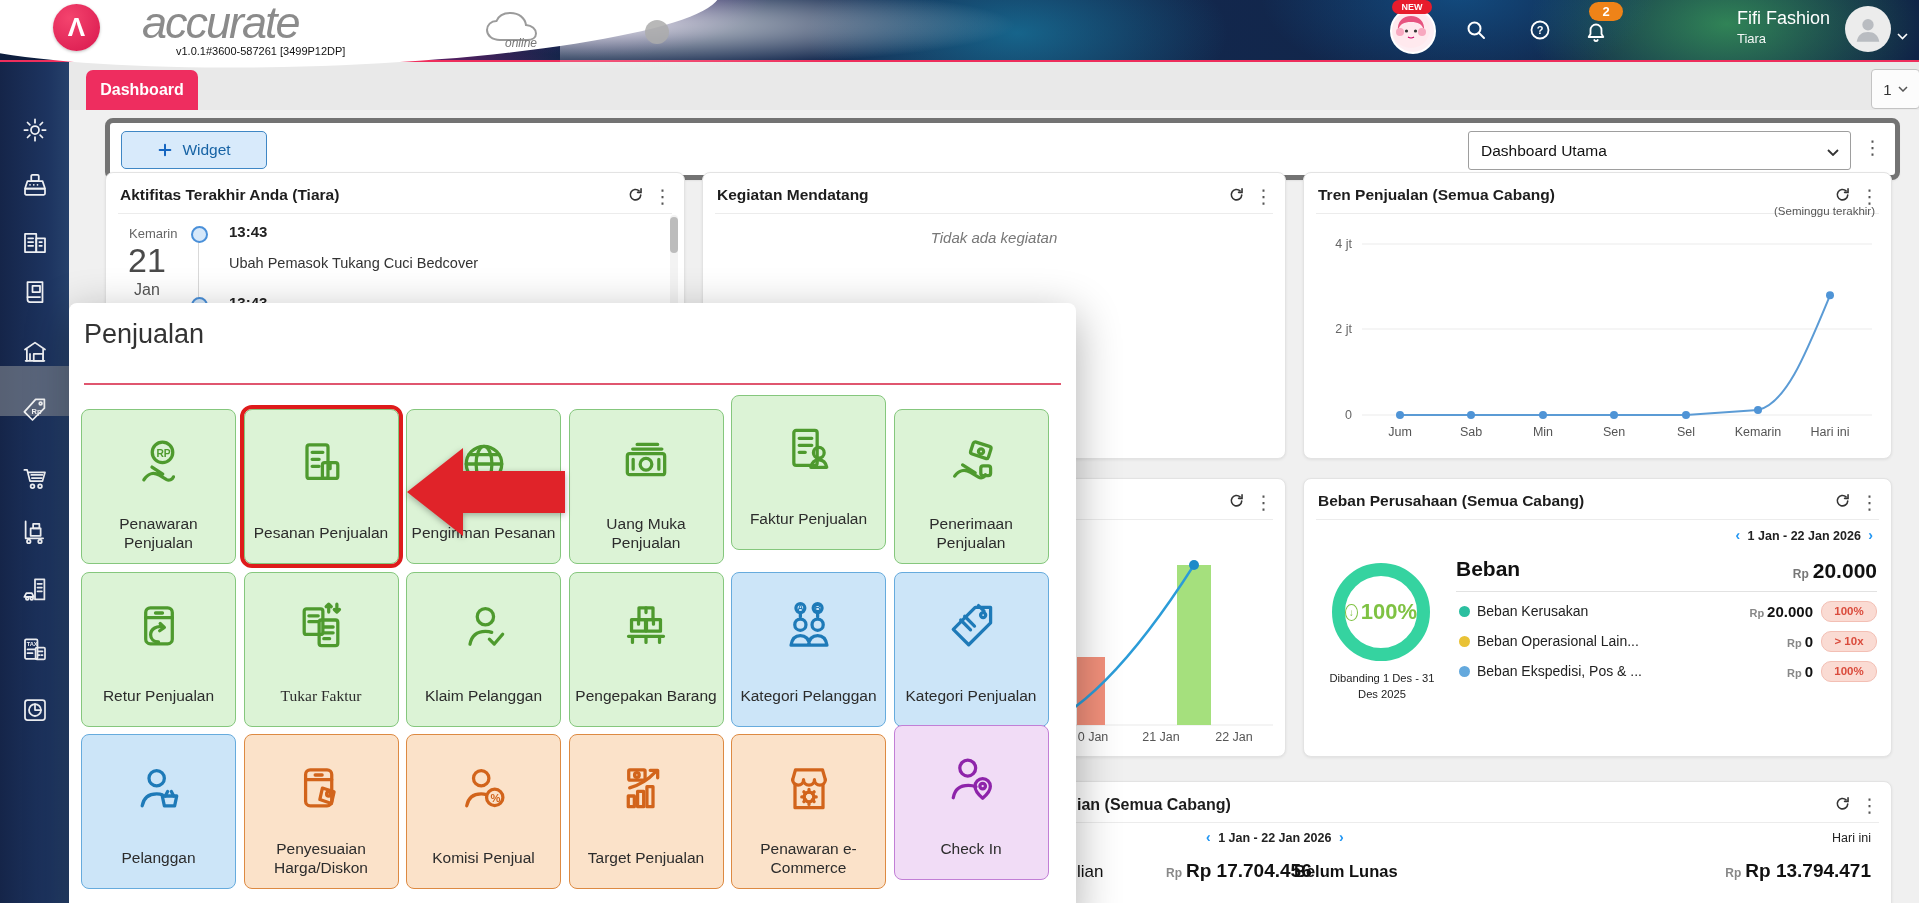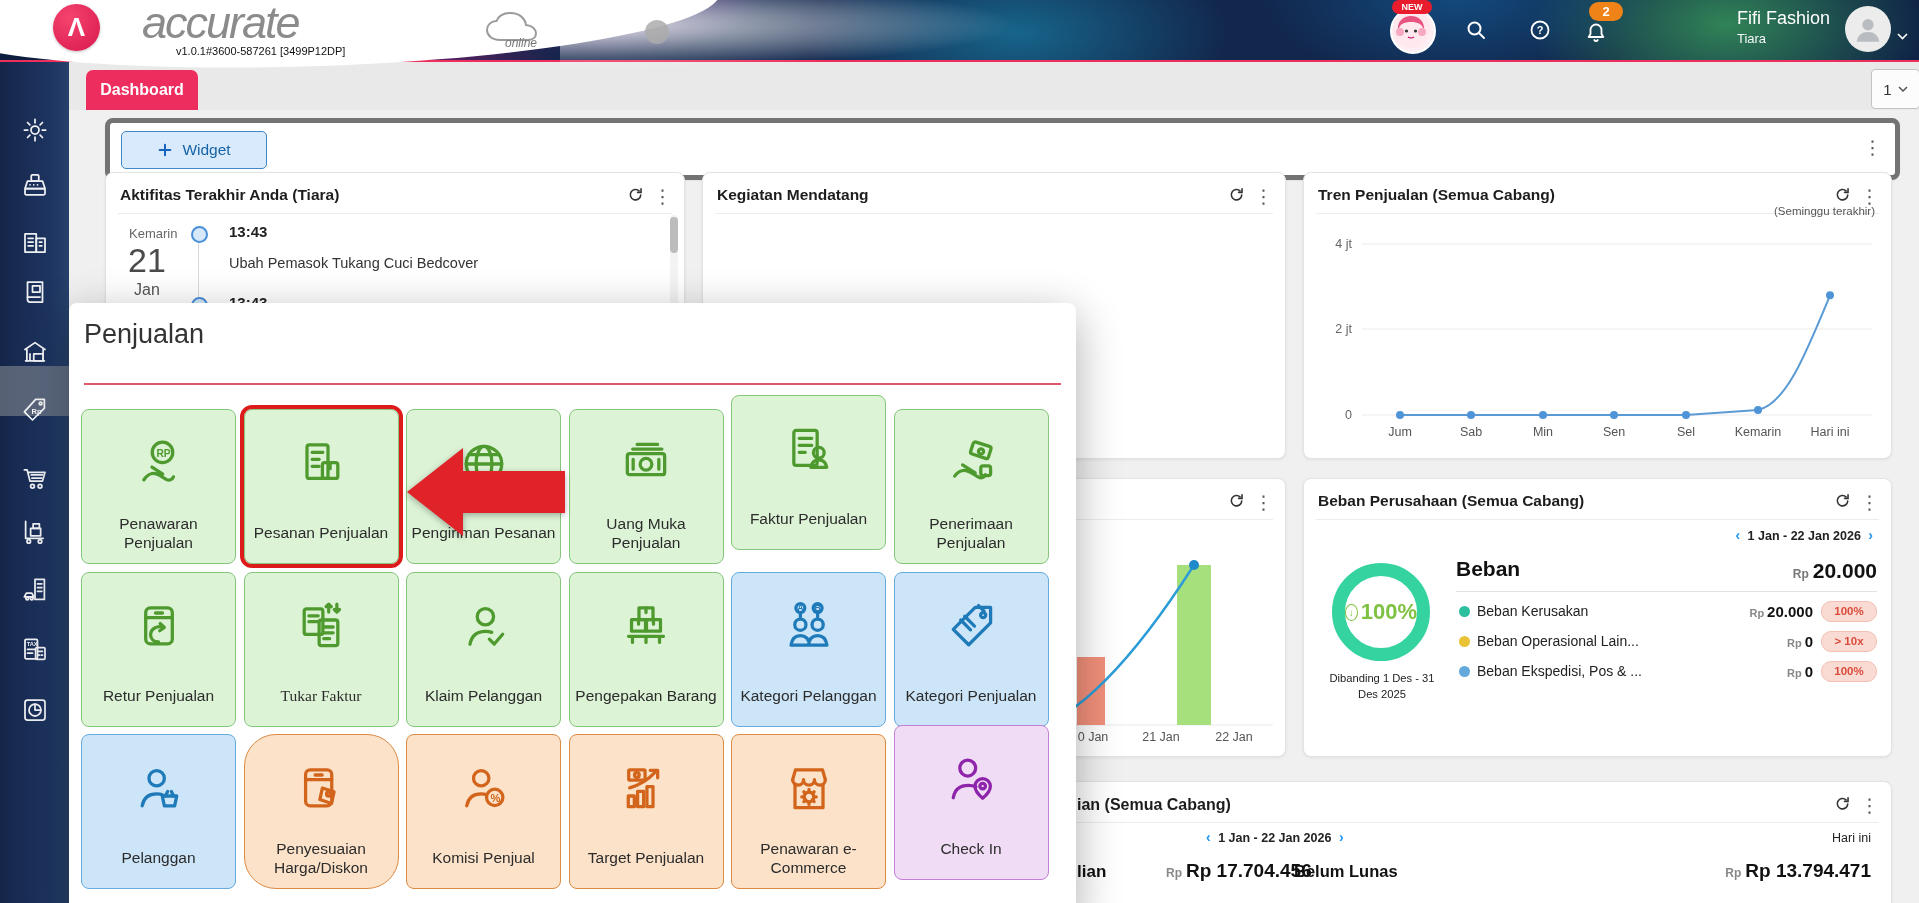--- a/index.html
+++ b/index.html
@@ -113,21 +113,21 @@
   .b-dot{position:absolute;left:3px;top:5px;width:11px;height:11px;border-radius:50%}
   .b-label{position:absolute;left:21px;top:2px;font-size:14px;color:#222;white-space:nowrap}
   .b-val{position:absolute;right:64px;top:2px;font-size:15px;font-weight:bold;color:#111;white-space:nowrap}
   .b-val .cur{font-size:11px;color:#888;margin-right:3px}
   .b-badge{position:absolute;right:0;top:0;width:54px;height:19px;background:#fadbd3;color:#da4b3c;
     border:1px solid #f3bfb4;border-radius:10px;font-size:11.5px;font-weight:bold;text-align:center;
     line-height:19px}
   
   .sum-title{position:absolute;left:56px;top:14px;font-size:16px;font-weight:bold;color:#1d1d1d;white-space:nowrap}
   .sum-right{position:absolute;right:20px;top:49px;font-size:12.5px;color:#222}
-  .sum-partial{position:absolute;left:56px;top:80px;font-size:17px;font-weight:bold;color:#111}
+  .sum-partial{position:absolute;left:56px;top:80px;font-size:17px;font-weight:normal;color:#111}
   .sum-amt{position:absolute;top:78px;font-size:19px;font-weight:bold;color:#111;white-space:nowrap}
   .sum-amt .cur{font-size:12px;color:#888;font-weight:bold;margin-right:4px}
   .sum-status{position:absolute;left:273px;top:80px;font-size:16.5px;font-weight:bold;color:#111}
   
   #modal{position:absolute;left:69px;top:303px;width:1007px;height:620px;background:#fff;
     border-radius:8px;box-shadow:0 12px 45px rgba(0,0,0,.32);z-index:40}
   .modal-title{position:absolute;left:15px;top:16px;font-size:27px;color:#333}
   .modal-hr{position:absolute;left:15px;right:15px;top:80px;border-top:2px solid #e0566f}
   .tile{position:absolute;width:153px;height:153px;border-radius:8px;border:1.5px solid;cursor:pointer}
   .tile.green{background:#dcf3d6;border-color:#85c77d;color:#4e9a2e}
@@ -311,20 +311,28 @@
     </div>
   </aside>
 
 <div id="toolbar">
   <div class="widget-btn">
     <svg viewBox="0 0 24 24" fill="none" stroke="currentColor" stroke-width="3" stroke-linecap="round">
         <path d="M12 4v16M4 12h16"></path>
       </svg>
     <span>Widget</span>
   </div>
+  <div class="dash-select">
+    <span class="txt">Dashboard Utama</span>
+    <span class="chev">
+      <svg width="12" height="7" viewBox="0 0 12 7" fill="none" stroke="#333" stroke-width="1.8">
+          <path d="M1 1l5 5 5-5"></path>
+        </svg>
+    </span>
+  </div>
   <div class="kebab">⋮</div>
 </div>
 
 <section class="card" id="card-aktivitas" style="left:105px;top:172px;width:578px;height:300px">
   <div class="card-title">Aktifitas Terakhir Anda (Tiara)</div>
   <div class="card-refresh"><svg viewBox="0 0 24 24" fill="none" stroke="currentColor" stroke-width="2" stroke-linecap="round">
         <path d="M18.6 11.5a6.6 6.6 0 1 1-2.1-5.4"></path>
         <path d="M19 3.6V8h-4.4"></path>
       </svg></div>
   <div class="card-kebab kebab">⋮</div>
@@ -350,20 +358,21 @@
 </section>
 
 <section class="card" id="card-kegiatan" style="left:702px;top:172px;width:582px;height:285px">
   <div class="card-title">Kegiatan Mendatang</div>
   <div class="card-refresh"><svg viewBox="0 0 24 24" fill="none" stroke="currentColor" stroke-width="2" stroke-linecap="round">
         <path d="M18.6 11.5a6.6 6.6 0 1 1-2.1-5.4"></path>
         <path d="M19 3.6V8h-4.4"></path>
       </svg></div>
   <div class="card-kebab kebab">⋮</div>
   <div class="card-hr"></div>
+  <div class="empty-italic">Tidak ada kegiatan</div>
 </section>
 
 <section class="card" id="card-tren" style="left:1303px;top:172px;width:587px;height:285px">
   <div class="card-title">Tren Penjualan (Semua Cabang)</div>
   <div class="card-refresh"><svg viewBox="0 0 24 24" fill="none" stroke="currentColor" stroke-width="2" stroke-linecap="round">
         <path d="M18.6 11.5a6.6 6.6 0 1 1-2.1-5.4"></path>
         <path d="M19 3.6V8h-4.4"></path>
       </svg></div>
   <div class="card-kebab kebab">⋮</div>
   <div class="card-hr"></div>
@@ -627,21 +636,21 @@
         <div class="tile-icon">
           <svg viewBox="0 0 24 24" fill="none" stroke="currentColor" stroke-width="1.4" stroke-linecap="round" stroke-linejoin="round">
             <circle cx="11" cy="7.4" r="3.3"></circle>
             <path d="M4.8 19.2c.6-3.3 2.7-5.1 6.2-5.1.9 0 1.7.1 2.4.4"></path>
             <path d="M13.4 15h6.2l-.9 4.2h-4.4z"></path>
             <path d="M14.7 15l1-1.9M18.3 15l-1-1.9"></path>
           </svg>
         </div>
     <div class="tile-label">Pelanggan</div>
       </div>
-      <div class="tile orange" style="left: 174.5px; top: 431px; border-radius: 32px;">
+      <div class="tile orange" style="left: 174.5px; top: 431px;">
         <div class="tile-icon">
           <svg viewBox="0 0 24 24" fill="none" stroke="currentColor" stroke-width="1.4" stroke-linecap="round" stroke-linejoin="round">
             <rect x="5.4" y="3.8" width="11.2" height="15.4" rx="2"></rect>
             <path d="M5.4 8h11.2M9.5 6h3"></path>
             <path d="M12.6 11.6l5 1.6-1.1 5-5-1.7z"></path>
             <circle cx="15.3" cy="14.1" r=".9"></circle>
           </svg>
         </div>
     <div class="tile-label">Penyesuaian Harga/Diskon</div>
       </div>

